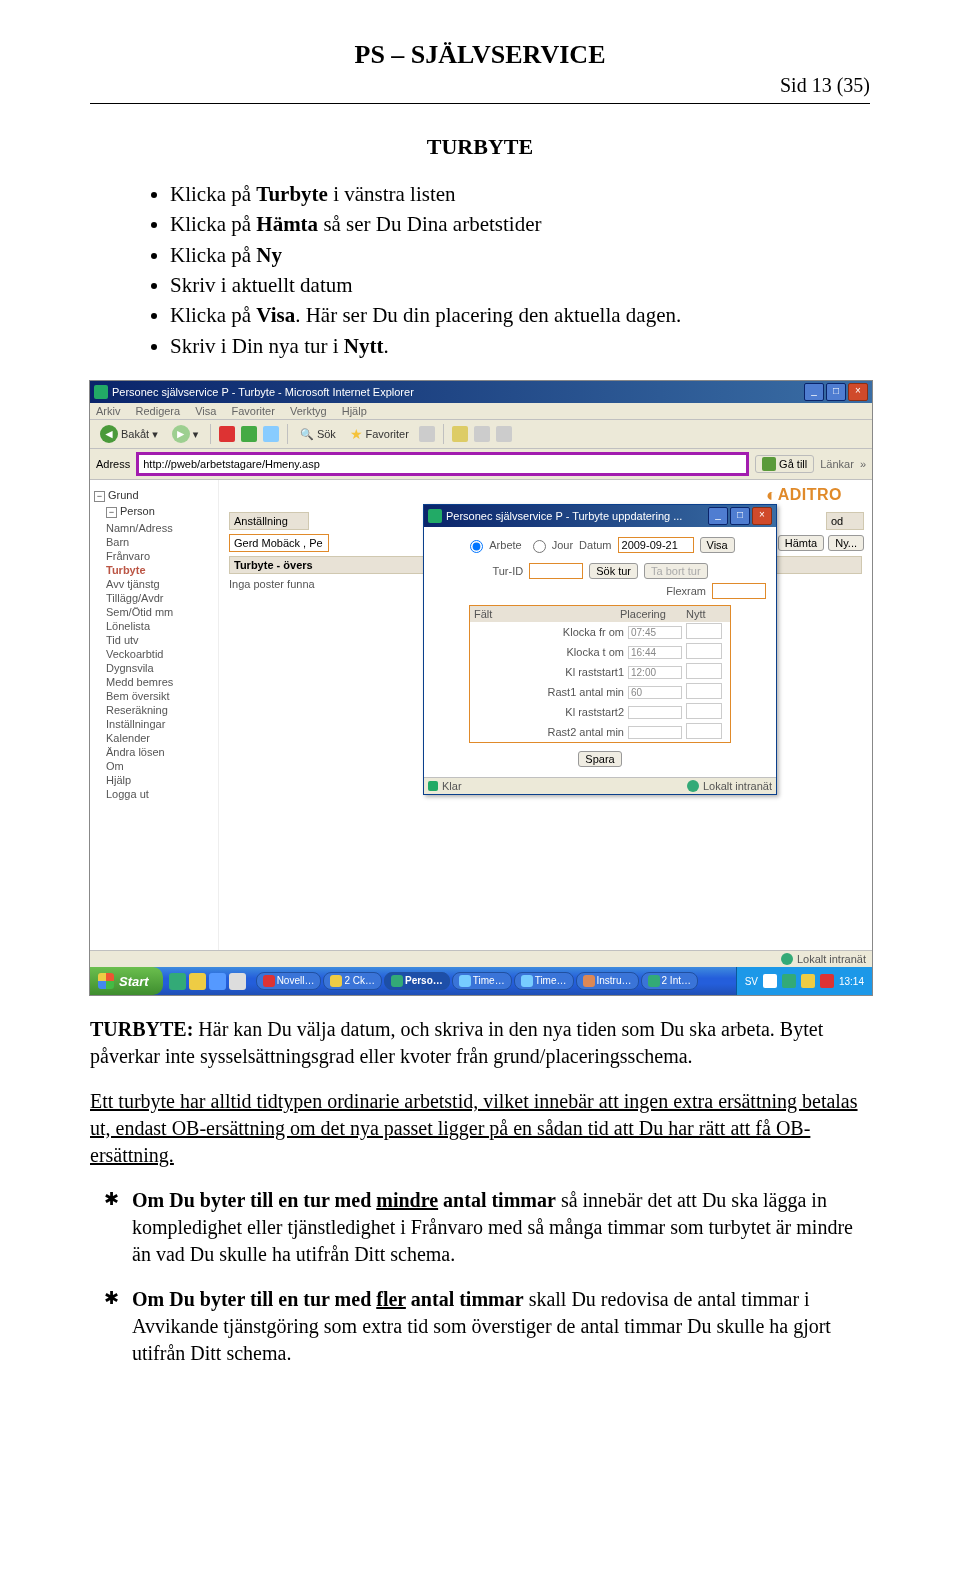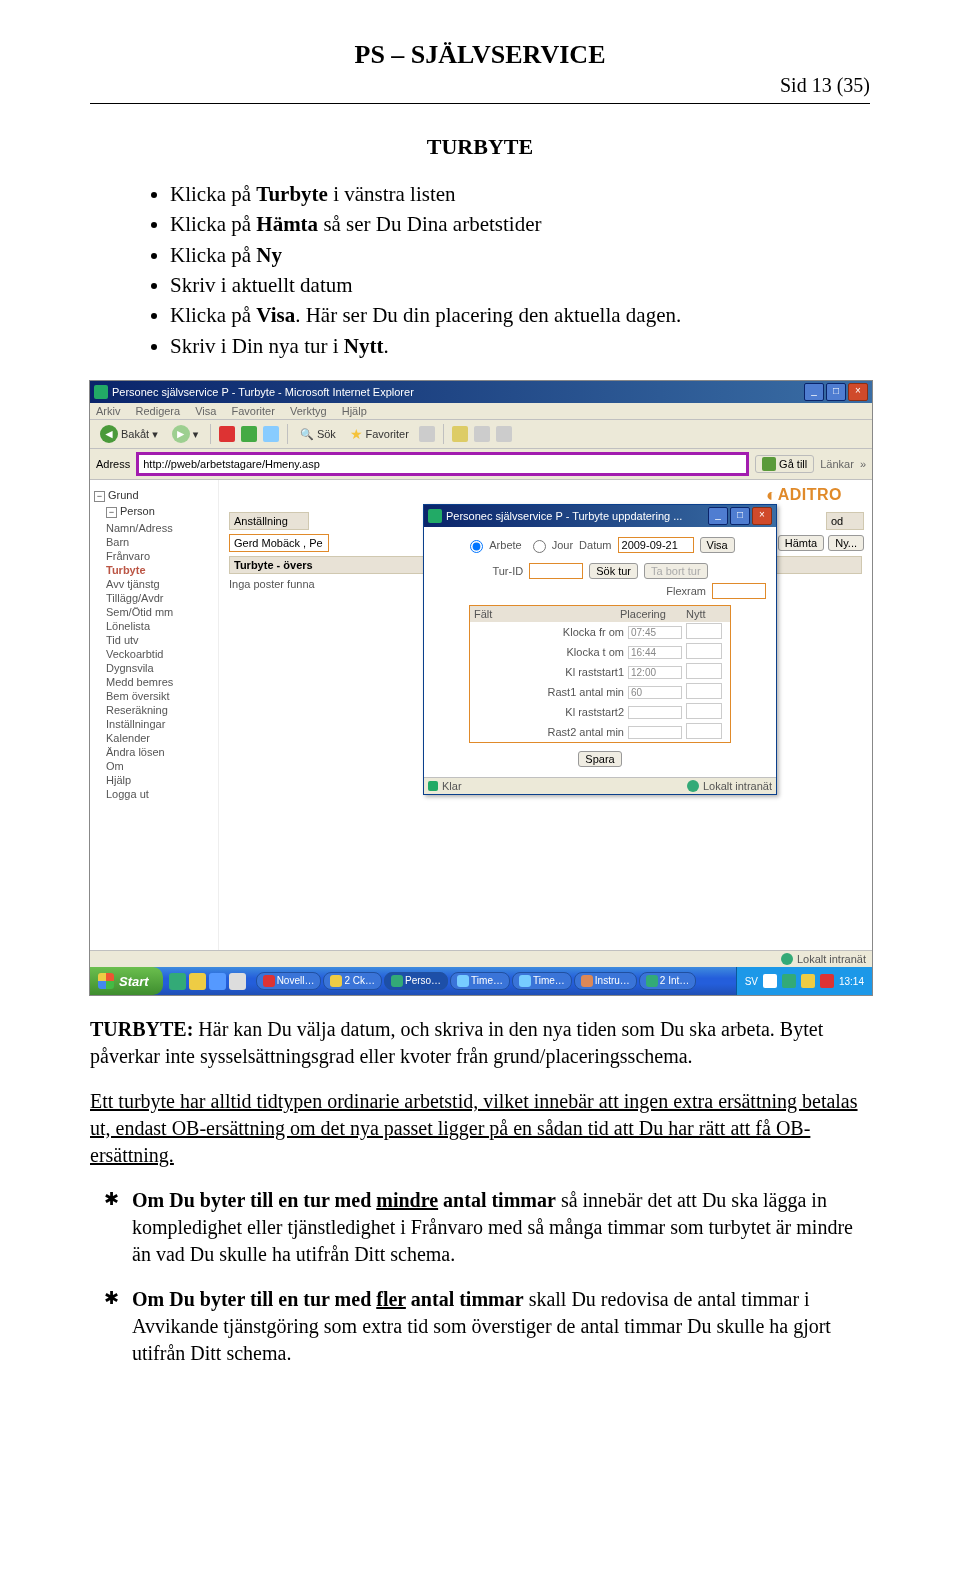--- a/index.html
+++ b/index.html
@@ -293,21 +293,21 @@
   .start-logo{width:16px;height:16px;border-radius:3px;
     background:conic-gradient(#e53 0 25%,#4b4 0 50%,#48e 0 75%,#ec4 0);}
   .tb-icons{display:flex;gap:3px;padding:0 6px;align-items:center;}
   .tb-ic{width:17px;height:17px;border-radius:3px;}
   .task-items{display:flex;gap:2px;padding:0 4px;flex:1;overflow:hidden;}
   .task-item{
     background:#3a74d8;border:1px solid #2050a0;border-radius:8px;
     padding:2px 6px;display:flex;gap:2px;
     font-size:10px;max-width:80px;white-space:nowrap;overflow:hidden;
   }
-  .task-item.active{background:#1d4fa8;}
+  .task-item.active{background:#1d4fa8;font-weight:bold;}
   .tray{
     background:#1c98e8;height:28px;display:flex;align-items:center;
     padding:0 8px;gap:5px;font-size:10px;border-left:1px solid #0a5a9a;
   }
   .tray-ic{width:14px;height:14px;border-radius:2px;}
 </style>
 </head>
 <body>
 
 <div class="page">

